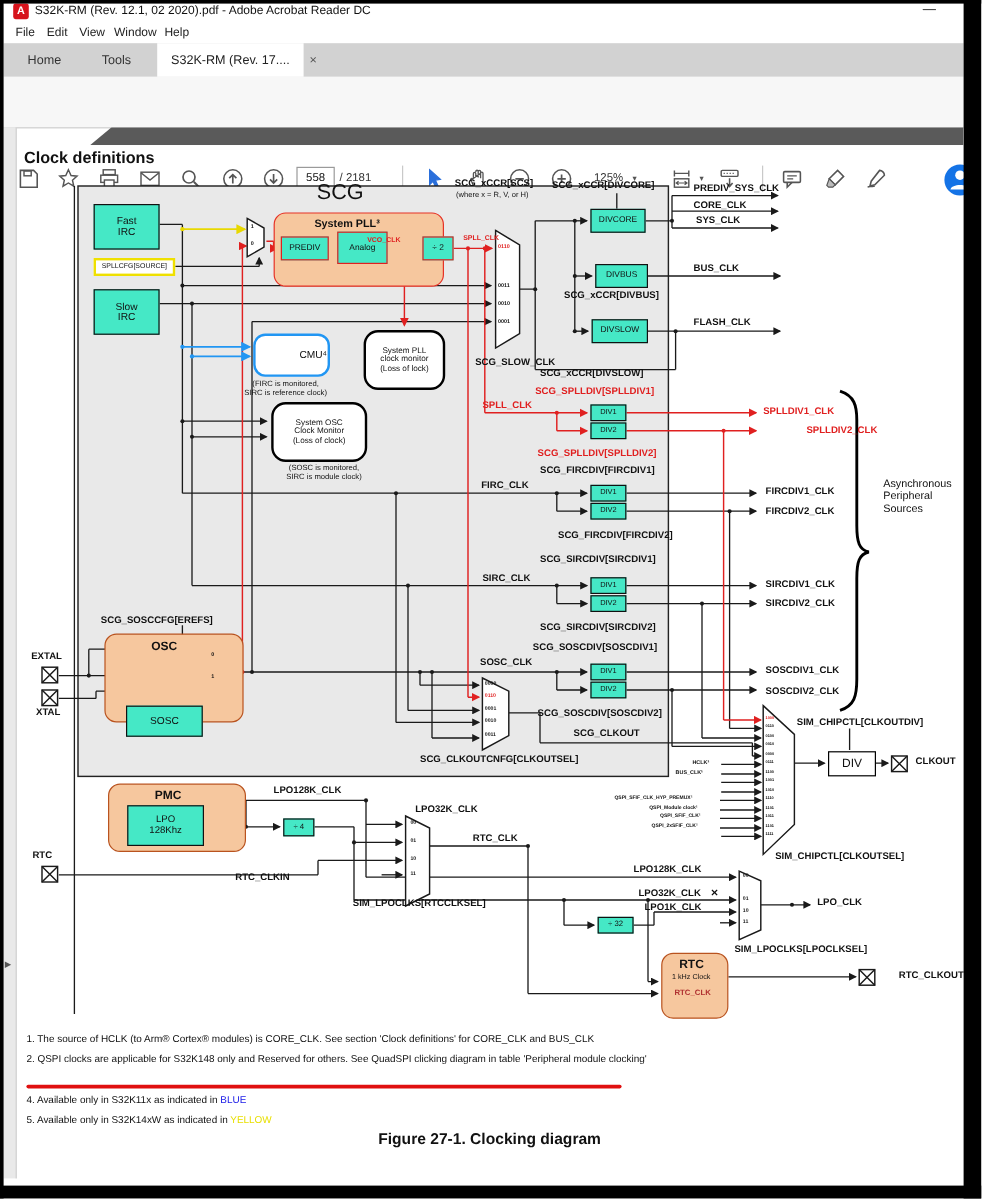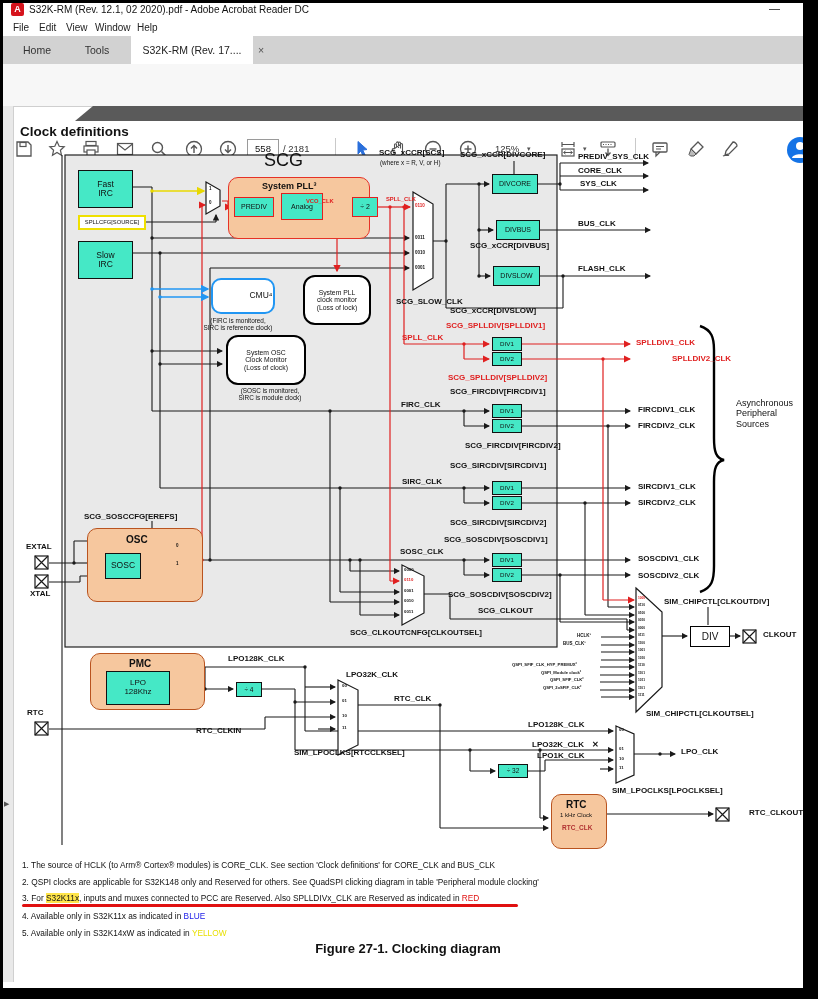--- a/index.html
+++ b/index.html
@@ -383,21 +383,21 @@
       <div class="dbox teal" style="left: 493px; top: 266px; width: 47px; height: 20px; font-size: 7px;">DIVSLOW</div>
       <div class="dbox teal" style="left: 492px; top: 337px; width: 30px; height: 14px; font-size: 6.2px;">DIV1</div>
       <div class="dbox teal" style="left: 492px; top: 352px; width: 30px; height: 14px; font-size: 6.2px;">DIV2</div>
       <div class="dbox teal" style="left: 492px; top: 404px; width: 30px; height: 14px; font-size: 6.2px;">DIV1</div>
       <div class="dbox teal" style="left: 492px; top: 419px; width: 30px; height: 14px; font-size: 6.2px;">DIV2</div>
       <div class="dbox teal" style="left: 492px; top: 481px; width: 30px; height: 14px; font-size: 6.2px;">DIV1</div>
       <div class="dbox teal" style="left: 492px; top: 496px; width: 30px; height: 14px; font-size: 6.2px;">DIV2</div>
       <div class="dbox teal" style="left: 492px; top: 553px; width: 30px; height: 14px; font-size: 6.2px;">DIV1</div>
       <div class="dbox teal" style="left: 492px; top: 568px; width: 30px; height: 14px; font-size: 6.2px;">DIV2</div>
       <div class="dbox orange" style="left: 87px; top: 528px; width: 116px; height: 74px; font-size: 8px;"></div>
-      <div class="dbox teal" style="left: 105px; top: 553px; width: 36px; height: 26px; font-size: 8.5px;">SOSC</div>
+      <div class="dbox teal" style="left: 105px; top: 588px; width: 64px; height: 26px; font-size: 8.5px;">SOSC</div>
       <div class="dbox orange" style="left: 90px; top: 653px; width: 115px; height: 57px; font-size: 8px;"></div>
       <div class="dbox teal" style="left: 106px; top: 671px; width: 64px; height: 34px; font-size: 8px;">LPO
 128Khz</div>
       <div class="dbox teal" style="left: 236px; top: 682px; width: 26px; height: 15px; font-size: 6.5px;">÷ 4</div>
       <div class="dbox teal" style="left: 498px; top: 764px; width: 30px; height: 14px; font-size: 6.5px;">÷ 32</div>
       <div class="dbox divbox" style="left: 690px; top: 626px; width: 40px; height: 21px; font-size: 10px;">DIV</div>
       <div class="dbox orange" style="left: 551px; top: 794px; width: 56px; height: 55px; font-size: 8px;"></div>
       <div class="dlabel" style="left: 264px; top: 150px; font-size: 18px; color: rgb(17, 17, 17); font-weight: normal;">SCG</div>
       <div class="dlabel" style="left: 379px; top: 148px; font-size: 8px; color: rgb(17, 17, 17); font-weight: bold;">SCG_xCCR[SCS]</div>
       <div class="dlabel" style="left: 380px; top: 159px; font-size: 6.3px; color: rgb(17, 17, 17); font-weight: normal;">(where x = R, V, or H)</div>
@@ -504,23 +504,20 @@
       <div class="dlabel" style="left: 638px; top: 657px; font-size: 3.2px; color: rgb(17, 17, 17); font-weight: bold;">1010</div>
       <div class="dlabel" style="left: 638px; top: 664px; font-size: 3.2px; color: rgb(17, 17, 17); font-weight: bold;">1110</div>
       <div class="dlabel" style="left: 638px; top: 672px; font-size: 3.2px; color: rgb(17, 17, 17); font-weight: bold;">1101</div>
       <div class="dlabel" style="left: 638px; top: 679px; font-size: 3.2px; color: rgb(17, 17, 17); font-weight: bold;">1011</div>
       <div class="dlabel" style="left: 638px; top: 687px; font-size: 3.2px; color: rgb(17, 17, 17); font-weight: bold;">1101</div>
       <div class="dlabel" style="left: 638px; top: 694px; font-size: 3.2px; color: rgb(17, 17, 17); font-weight: bold;">1111</div>
     </div>
 
   <div class="footnote" style="top:860px">1. The source of HCLK (to Arm® Cortex® modules) is CORE_CLK. See section 'Clock definitions' for CORE_CLK and BUS_CLK</div>
   <div class="footnote" style="top:877px">2. QSPI clocks are applicable for S32K148 only and Reserved for others. See QuadSPI clicking diagram in table 'Peripheral module clocking'</div>
-  <div class="footnote" style="top:893px">
-    <span>3. For </span><span id="fn-hl">S32K11x</span><span>, inputs and muxes connected to PCC are Reserved. Also SPLLDIVx_CLK are Reserved as indicated in </span><span style="color:#e01010">RED</span>
-  </div>
   <div id="fn-underline"></div>
   <div class="footnote" style="top:911px">
     <span>4. Available only in S32K11x as indicated in </span><span style="color:#2020e8">BLUE</span>
   </div>
   <div class="footnote" style="top:928px">
     <span>5. Available only in S32K14xW as indicated in </span><span style="color:#e8df00">YELLOW</span>
   </div>
   <div id="figure-caption">Figure 27-1. Clocking diagram</div>
 
   <div class="btop"></div>

